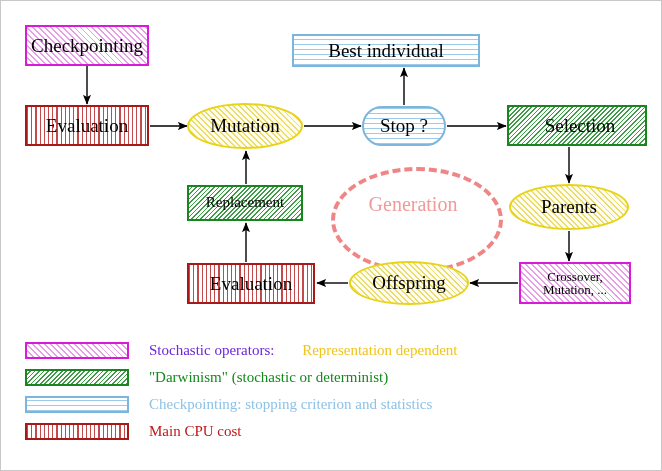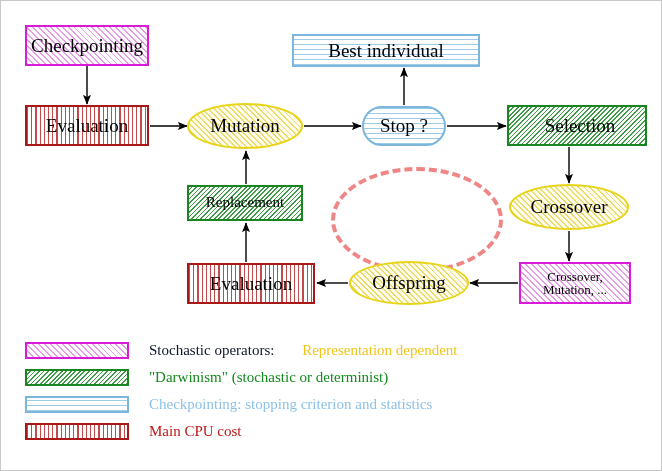--- a/index.html
+++ b/index.html
@@ -95,21 +95,21 @@
     left:24px;
     width:104px;height:17px;
     box-sizing:border-box;
   }
   .legend-text{
     position:absolute;
     left:148px;
     font-size:15px;
     white-space:nowrap;
   }
-  .lt-magenta{color:#0f172a;}
+  .lt-magenta{color:#6d28d9;}
   .lt-gold{color:#f1c419;}
   .lt-green{color:#138a1b;}
   .lt-red{color:#c01717;}
   .lt-blue{color:#8dc2e6;}
 </style>
 </head>
 <body>
 
 <div id="canvas">
 
@@ -128,20 +128,21 @@
       <line x1="568" y1="146" x2="568" y2="182"></line>
       <line x1="568" y1="230" x2="568" y2="260"></line>
       <line x1="517" y1="282" x2="469" y2="282"></line>
       <line x1="347" y1="282" x2="316" y2="282"></line>
       <line x1="245" y1="261" x2="245" y2="222"></line>
       <line x1="245" y1="183" x2="245" y2="150"></line>
     </g>
   </svg>
 
   <div class="gen-ellipse" style="left:330px;top:166px;width:164px;height:98px;"></div>
+  <div class="gen-label" style="left:330px;top:192px;width:164px;">Generation</div>
 
   <div class="node hatch-magenta" style="left:24px;top:24px;width:124px;height:41px;font-size:19px;">
     <span>Checkpointing</span>
   </div>
 
   <div class="node hatch-red" style="left:24px;top:104px;width:124px;height:41px;font-size:19px;">
     <span>Evaluation</span>
   </div>
 
   <div class="node hatch-yellow-ell" style="left:186px;top:102px;width:116px;height:46px;font-size:19px;">
@@ -154,21 +155,21 @@
 
   <div class="node hatch-blue" style="left:291px;top:33px;width:188px;height:33px;font-size:19px;">
     <span>Best individual</span>
   </div>
 
   <div class="node hatch-green" style="left:506px;top:104px;width:140px;height:41px;font-size:19px;padding-left:6px;">
     <span>Selection</span>
   </div>
 
   <div class="node hatch-yellow-ell" style="left:508px;top:183px;width:120px;height:46px;font-size:19px;">
-    <span>Crossover</span>
+    <span>Parents</span>
   </div>
 
   <div class="node hatch-magenta" style="left:518px;top:261px;width:112px;height:42px;font-size:13px;white-space:pre-line;">
     <span>Crossover,
 Mutation, ...</span>
   </div>
 
   <div class="node hatch-yellow-ell" style="left:348px;top:260px;width:120px;height:44px;font-size:19px;">
     <span>Offspring</span>
   </div>

